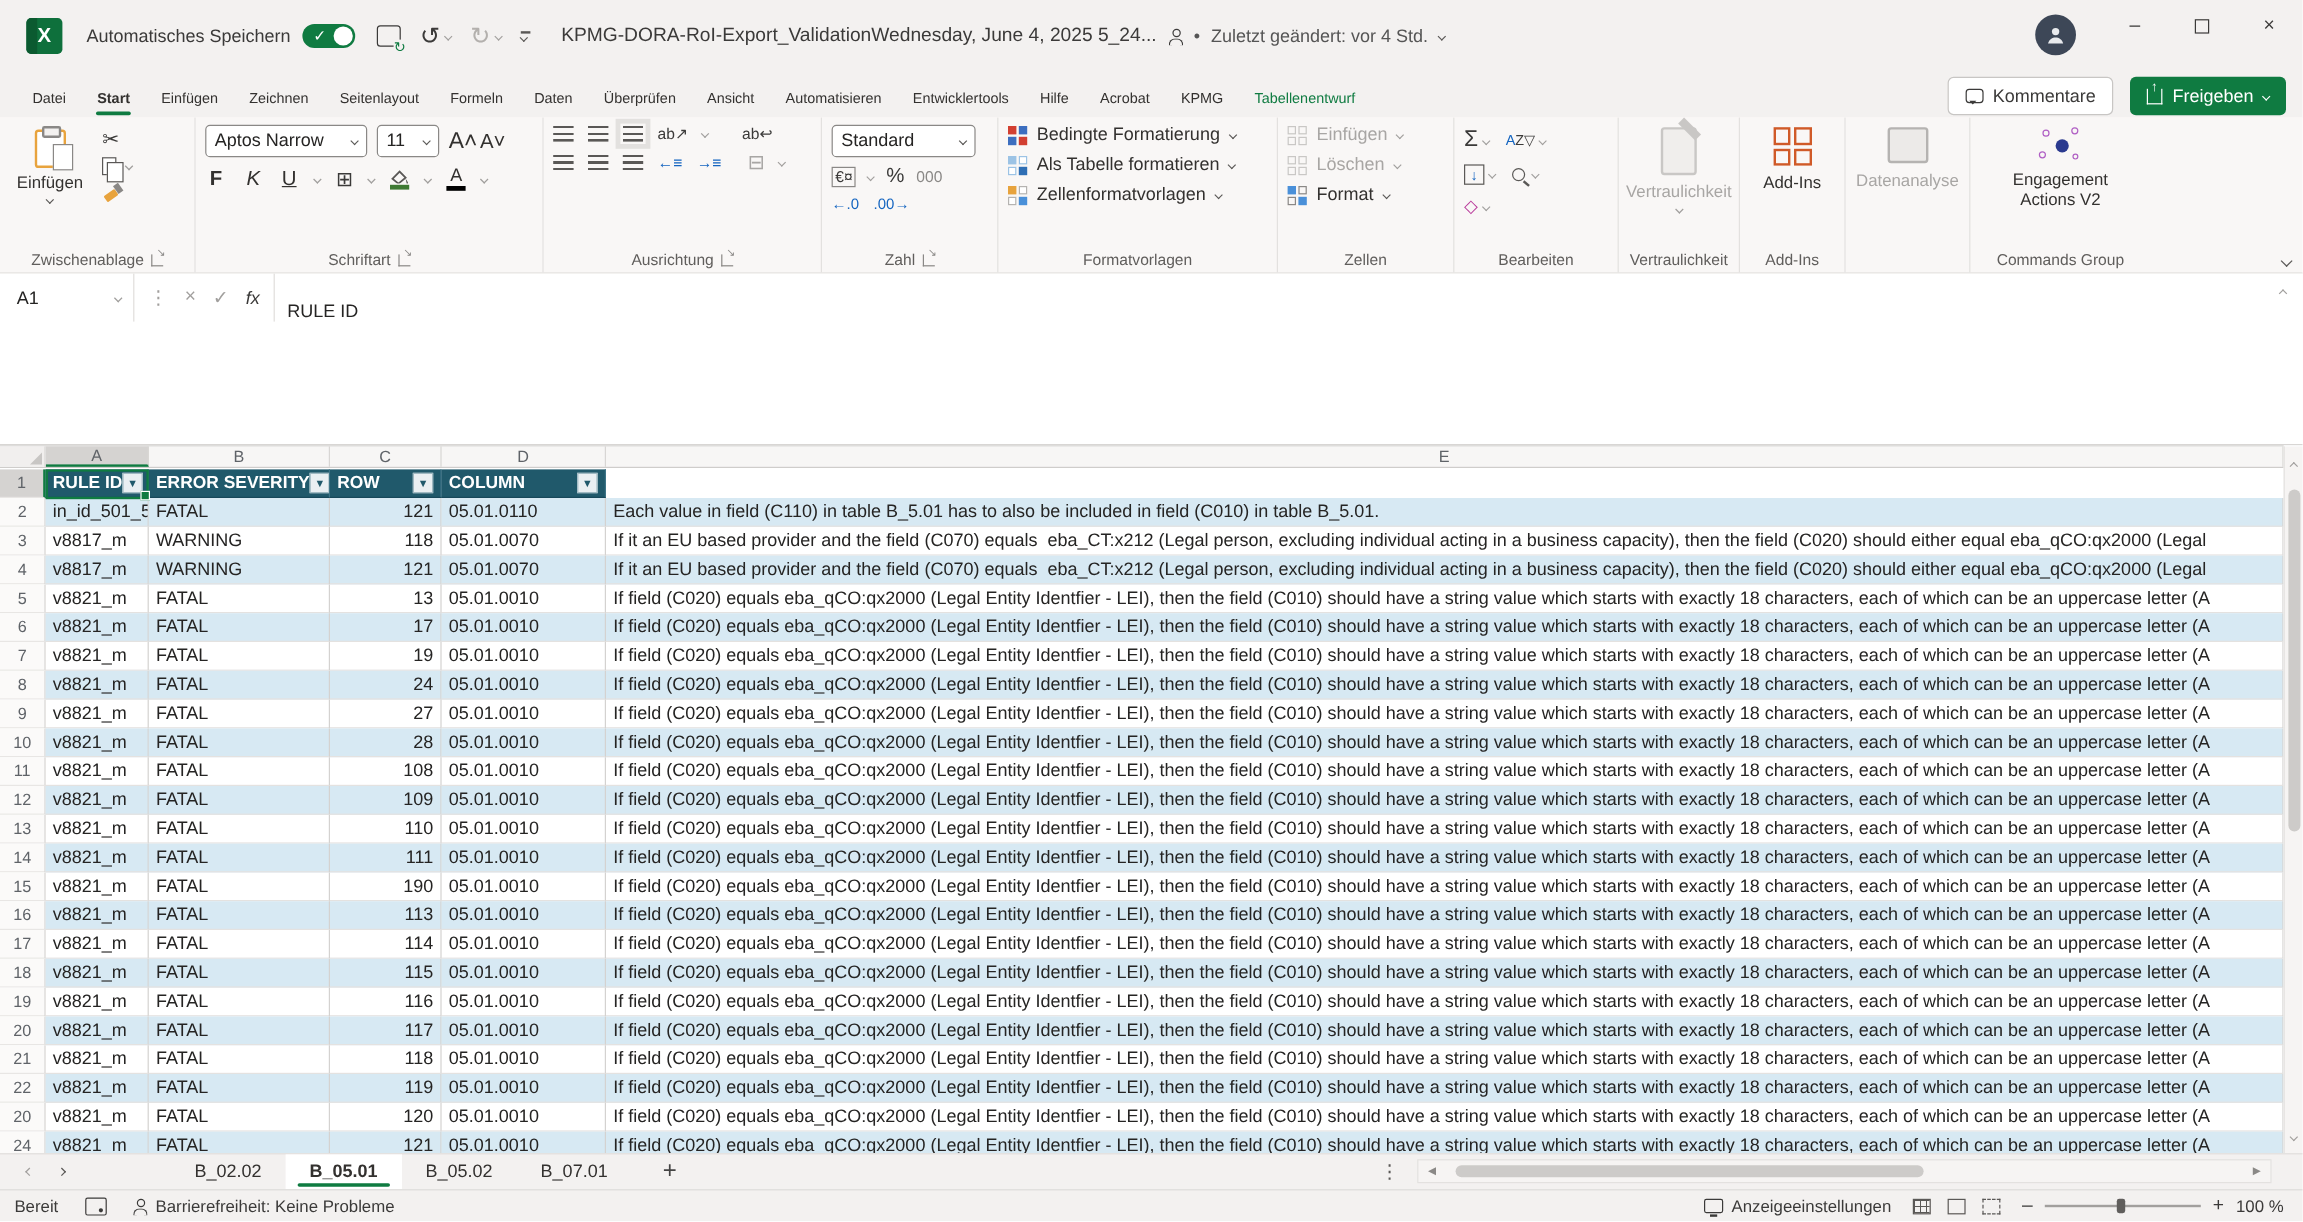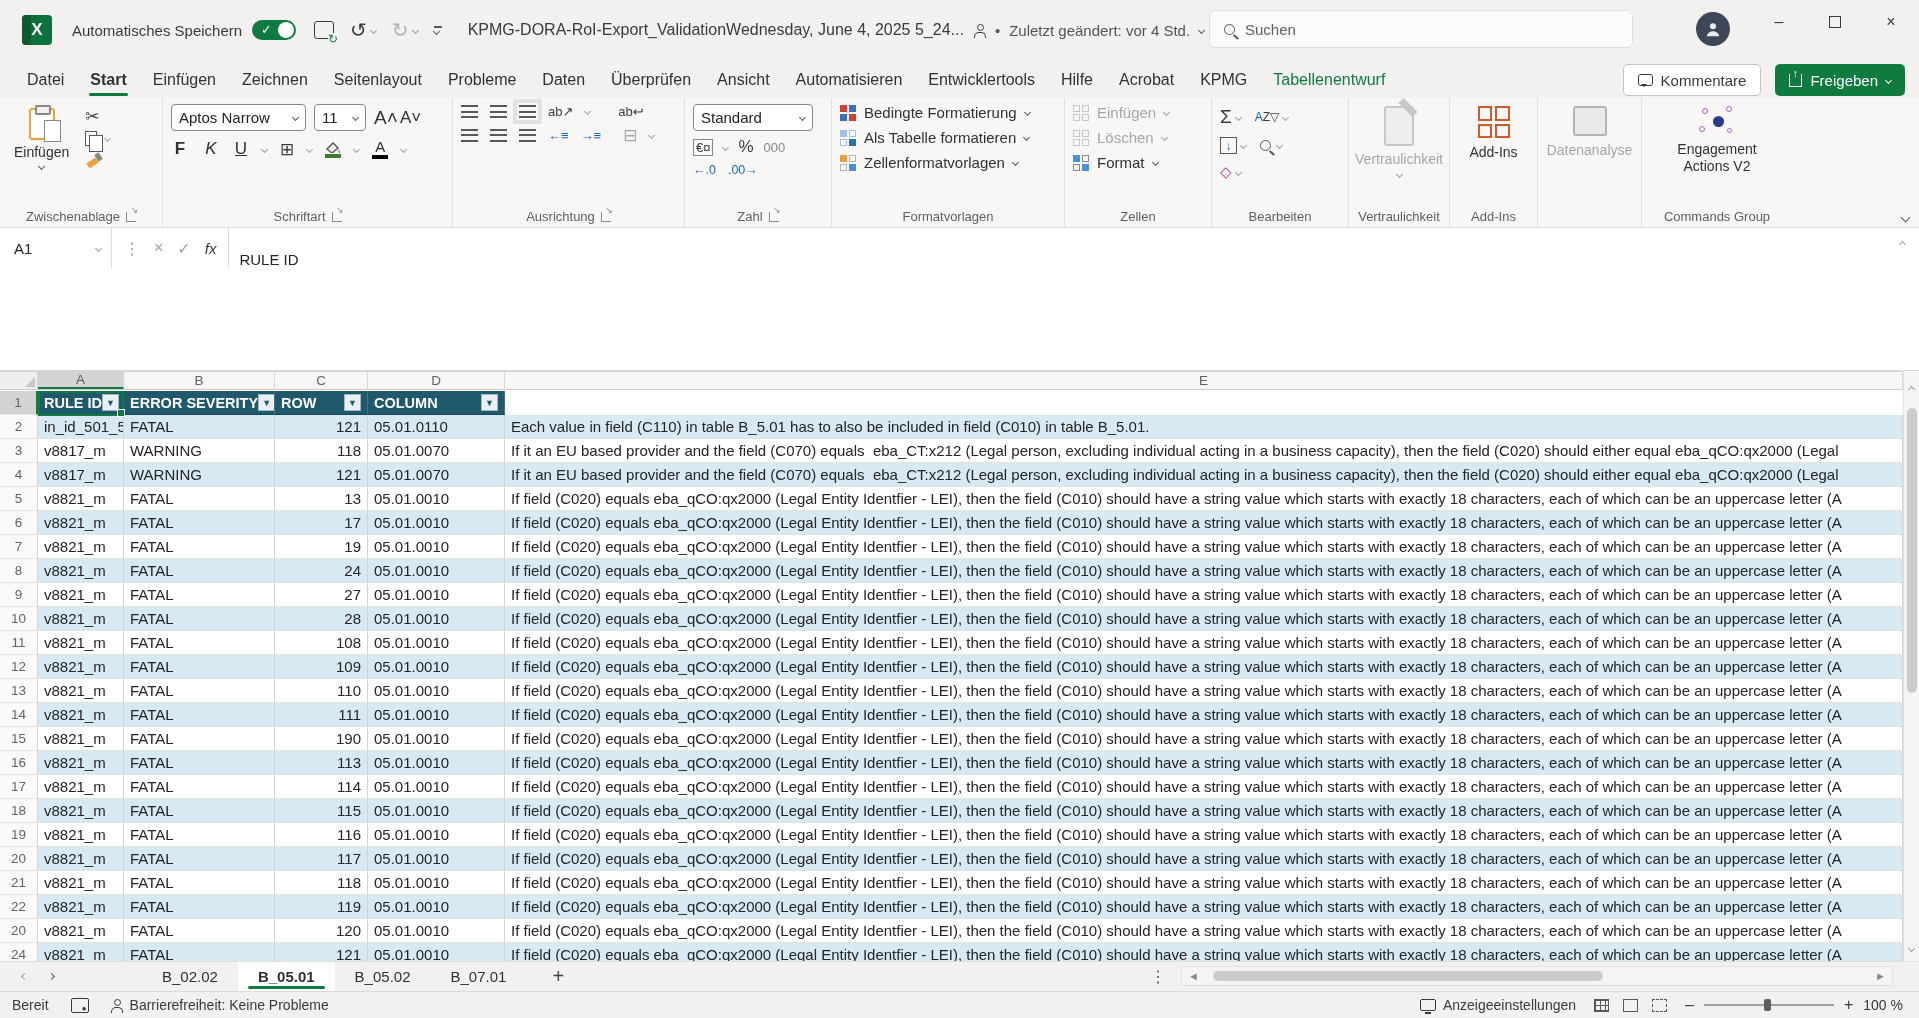--- a/index.html
+++ b/index.html
@@ -31,21 +31,21 @@
   .doc-title { margin-left:26px; font-size:16px; color:#3b3a39; white-space:nowrap; }
   .title-meta { display:flex; align-items:center; gap:9px; margin-left:10px; font-size:15px; color:#555; white-space:nowrap; }
   .searchbox { position:absolute; left:1209px; top:10px; width:424px; height:38px; background:#fcfbfb; border:1px solid #e2e0de; border-radius:6px; display:flex; align-items:center; gap:10px; padding:0 14px; color:#605e5c; font-size:15px; }
   .avatar { position:absolute; left:1696px; top:12px; width:34px; height:34px; border-radius:50%; background:#3d4757; display:flex; align-items:center; justify-content:center; }
   .win-btns { position:absolute; right:0; top:0; height:44px; display:flex; }
   .win-btn { width:56px; height:44px; display:flex; align-items:center; justify-content:center; color:#3b3a39; font-size:16px; }
   .box-ico { width:12px; height:12px; border:1.4px solid #3b3a39; }
 
   
   .menurow { position:absolute; left:0; top:60px; width:1919px; height:38px; background:#f3f1f0; display:flex; align-items:flex-end; padding-left:14px; }
-  .mtab { padding:7px 13px 9px; font-size:16px; color:#33312f; position:relative; white-space:nowrap; }
+  .mtab { padding:7px 13px 9px; font-size:12px; color:#33312f; position:relative; white-space:nowrap; }
   .mtab.active { font-weight:bold; }
   .mtab.active::after { content:""; position:absolute; left:12px; right:12px; bottom:2px; height:3px; background:#0f7b41; border-radius:2px; }
   .mtab.contextual { color:#0f7b41; }
   .top-actions { position:absolute; right:14px; top:64px; display:flex; gap:14px;justify-content:center; }
   .btn-comments { display:flex; align-items:center; gap:8px; height:32px; padding:0 14px; border:1px solid #c8c6c4; border-radius:5px; background:#fff; font-size:15px; color:#3b3a39; }
   .btn-share { display:flex; align-items:center; gap:8px; height:32px; padding:0 14px; border-radius:5px; background:#0f7b41; color:#fff; font-size:15px; }
   .btn-share .cv { border-color:#fff; }
   .bubble { width:15px; height:12px; border:1.5px solid #3b3a39; border-radius:3px; position:relative; }
   .bubble::after { content:""; position:absolute; left:2px; bottom:-5px; border:3px solid transparent; border-top-color:#3b3a39; }
   .share-ico { width:13px; height:13px; border:1.5px solid #fff; border-top:none; position:relative; }
@@ -190,24 +190,20 @@
           <span class="cv down sm"></span>
         </span>
     </div>
     <span class="doc-title">KPMG-DORA-RoI-Export_ValidationWednesday, June 4, 2025 5_24...</span>
     <div class="title-meta">
       <span class="person-ico"></span>
       <span>•</span>
       <span>Zuletzt geändert: vor 4 Std.</span>
       <span class="cv down sm"></span>
     </div>
-    <div class="searchbox">
-      <span class="mag"></span>
-      <span>Suchen</span>
-    </div>
     <div class="avatar">
       <svg width="18" height="18" viewBox="0 0 20 20">
           <circle cx="10" cy="7" r="3.4" fill="#e8eaed"></circle>
           <path d="M3 18c1-4 4-5.6 7-5.6s6 1.6 7 5.6z" fill="#e8eaed"></path>
         </svg>
     </div>
     <div class="win-btns">
       <span class="win-btn">–</span>
       <span class="win-btn">
           <span class="box-ico"></span>
@@ -215,21 +211,21 @@
       <span class="win-btn">×</span>
     </div>
   </div>
 
   <div class="menurow" id="menurow">
       <span class="mtab">Datei</span>
       <span class="mtab active">Start</span>
       <span class="mtab">Einfügen</span>
       <span class="mtab">Zeichnen</span>
       <span class="mtab">Seitenlayout</span>
-      <span class="mtab">Probleme</span>
+      <span class="mtab">Formeln</span>
       <span class="mtab">Daten</span>
       <span class="mtab">Überprüfen</span>
       <span class="mtab">Ansicht</span>
       <span class="mtab">Automatisieren</span>
       <span class="mtab">Entwicklertools</span>
       <span class="mtab">Hilfe</span>
       <span class="mtab">Acrobat</span>
       <span class="mtab">KPMG</span>
       <span class="mtab contextual">Tabellenentwurf</span>
     </div>

